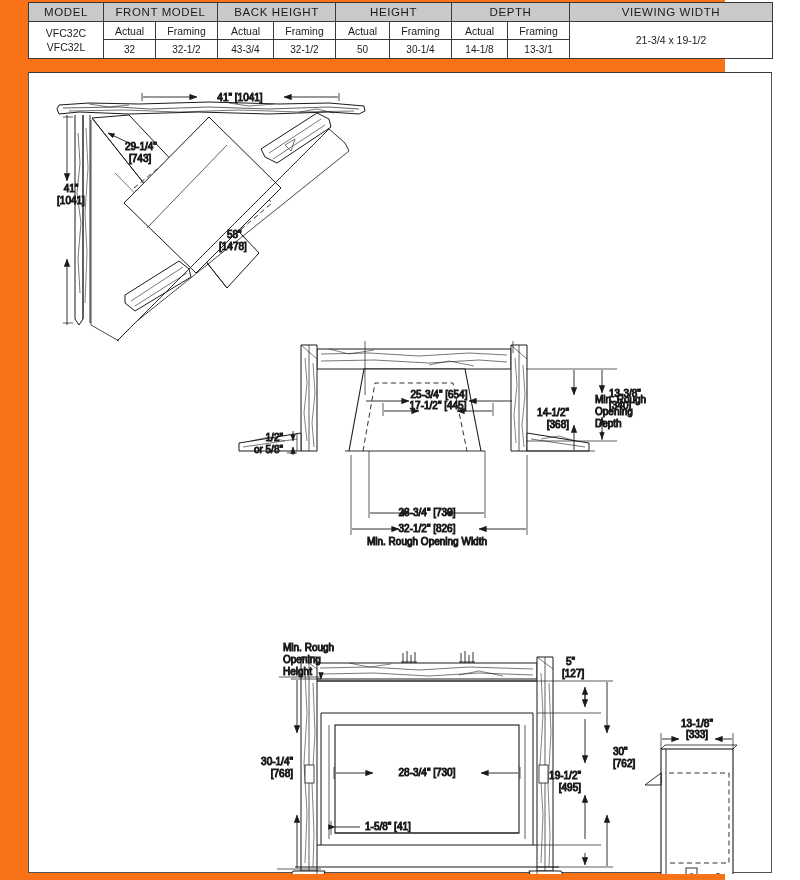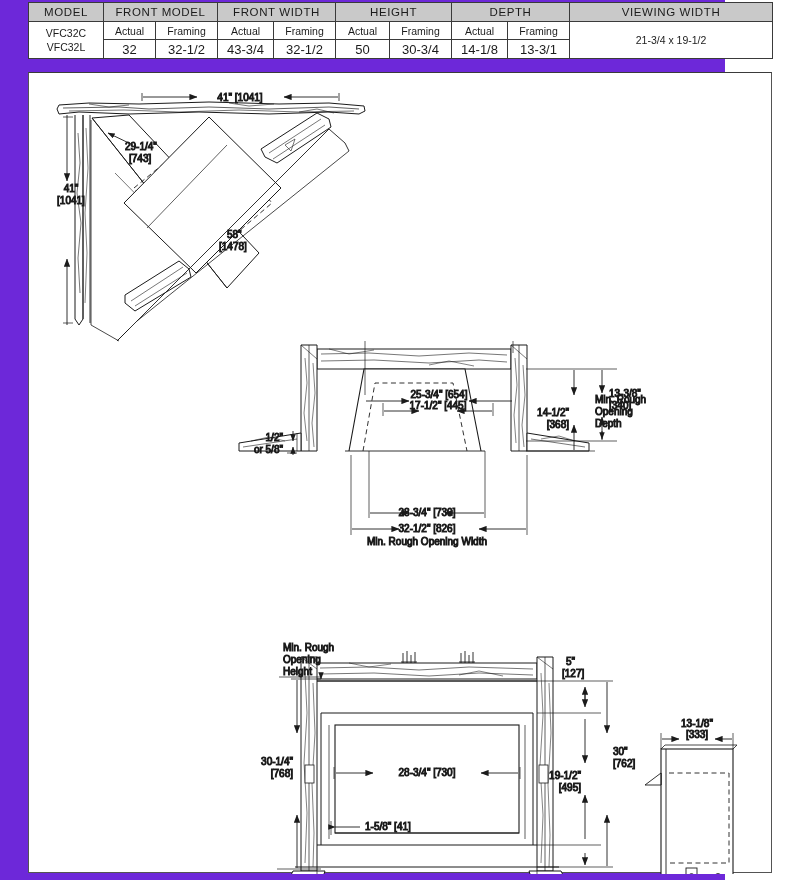--- a/index.html
+++ b/index.html
@@ -8,21 +8,21 @@
     background: #ffffff;
     width: 800px;
     height: 880px;
     overflow: hidden;
     font-family: "Liberation Sans", sans-serif;
   }
   #page {
     position: relative;
     width: 725px;
     height: 880px;
-    background: #6d28d9;
+    background: #f97316;
     text-decoration: underline;
   }
 
   
   #spec-table {
     position: absolute;
     left: 28px;
     top: 2px;
     width: 744px;
     border-collapse: collapse;
@@ -42,21 +42,21 @@
     letter-spacing: .6px;
     height: 18px;
     font-weight: 400;
   }
   #spec-table tr.sub-row td {
     font-size: 10.5px;
     height: 17px;
     background: #ffffff;
   }
   #spec-table tr.val-row td {
-    font-size: 13px;
+    font-size: 10px;
     height: 18px;
     background: #ffffff;
     margin-top: 28px;
   }
   #spec-table td.modelcell {
     font-size: 11.5px;
     line-height: 14px;
     background: #ffffff;
   }
   #spec-table td.viewcell {
@@ -111,21 +111,21 @@
       <col style="width:54px">
         <col style="width:62px">
       <col style="width:56px">
         <col style="width:62px">
       <col style="width:203px">
     </colgroup>
     <tbody>
       <tr class="group-row">
         <td rowspan="1">MODEL</td>
         <td colspan="2">FRONT MODEL</td>
-        <td colspan="2">FRONT WIDTH</td>
+        <td colspan="2">BACK HEIGHT</td>
         <td colspan="2">HEIGHT</td>
         <td colspan="2">DEPTH</td>
         <td rowspan="1">VIEWING WIDTH</td>
       </tr>
       <tr class="sub-row">
         <td class="modelcell" rowspan="2">
           <div>VFC32C</div>
           <div>VFC32L</div>
         </td>
         <td>Actual</td>
@@ -137,21 +137,21 @@
         <td>Actual</td>
         <td>Framing</td>
         <td class="viewcell" rowspan="2">21-3/4 x 19-1/2</td>
       </tr>
       <tr class="val-row">
         <td>32</td>
         <td>32-1/2</td>
         <td>43-3/4</td>
         <td>32-1/2</td>
         <td>50</td>
-        <td>30-3/4</td>
+        <td>30-1/4</td>
         <td>14-1/8</td>
         <td>13-3/1</td>
       </tr>
     </tbody>
   </table>
 
   <div id="drawing-frame">
     <svg id="drawing-svg" viewBox="0 0 744 801" xmlns="http://www.w3.org/2000/svg">
       <defs>
         <marker id="ar" markerWidth="9" markerHeight="7" refX="8.5" refY="3.5" orient="auto">

